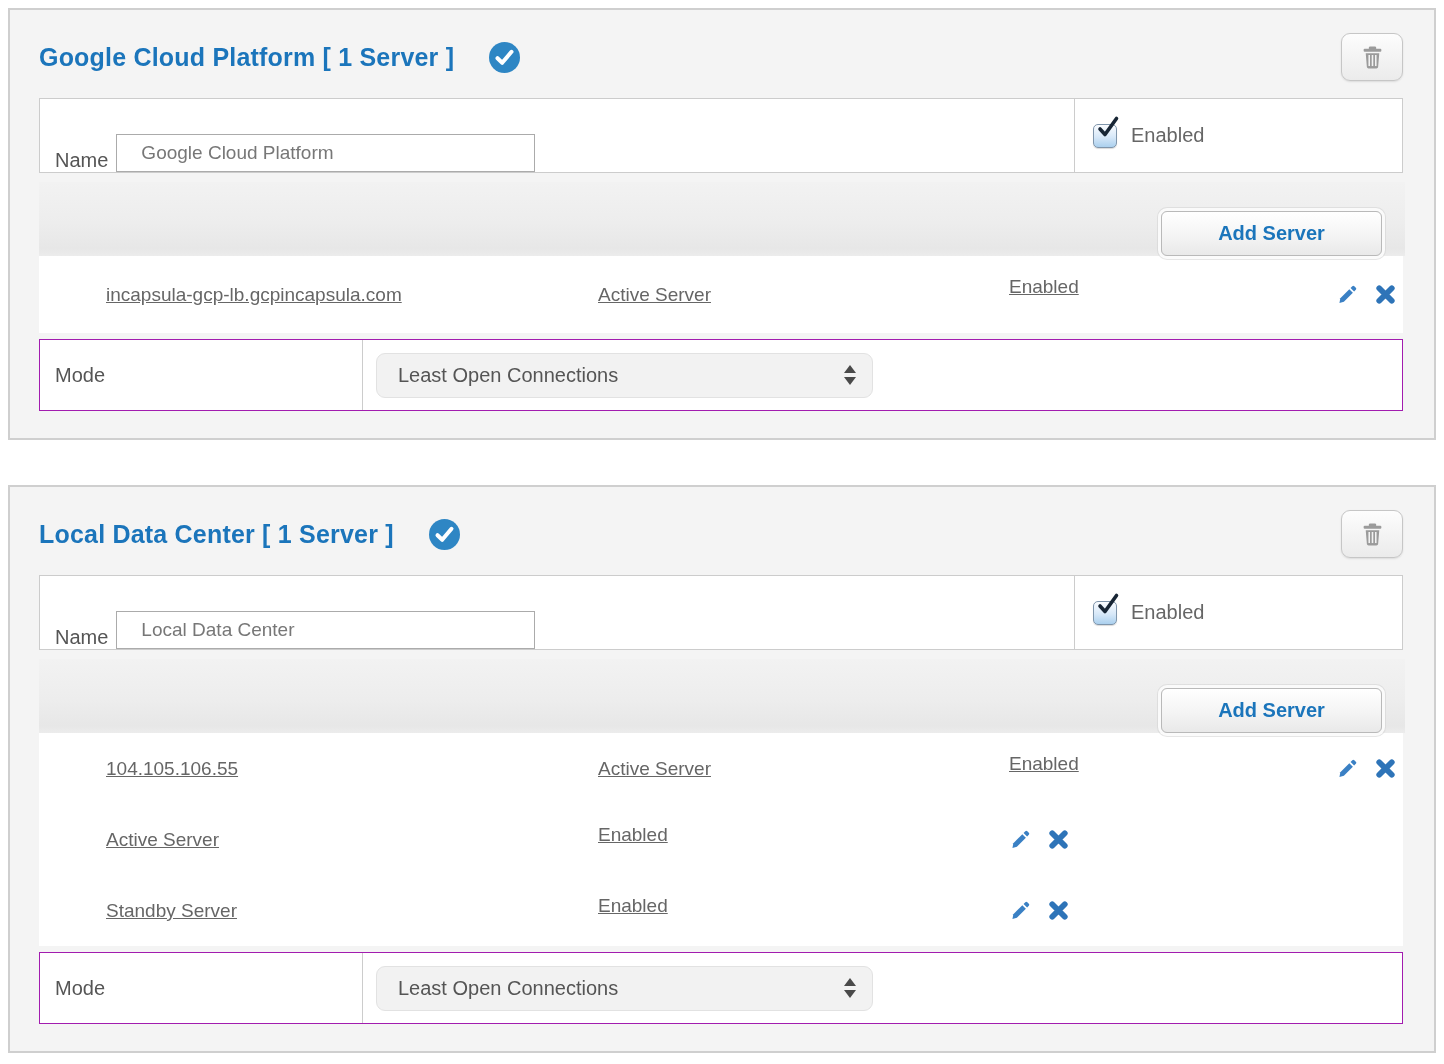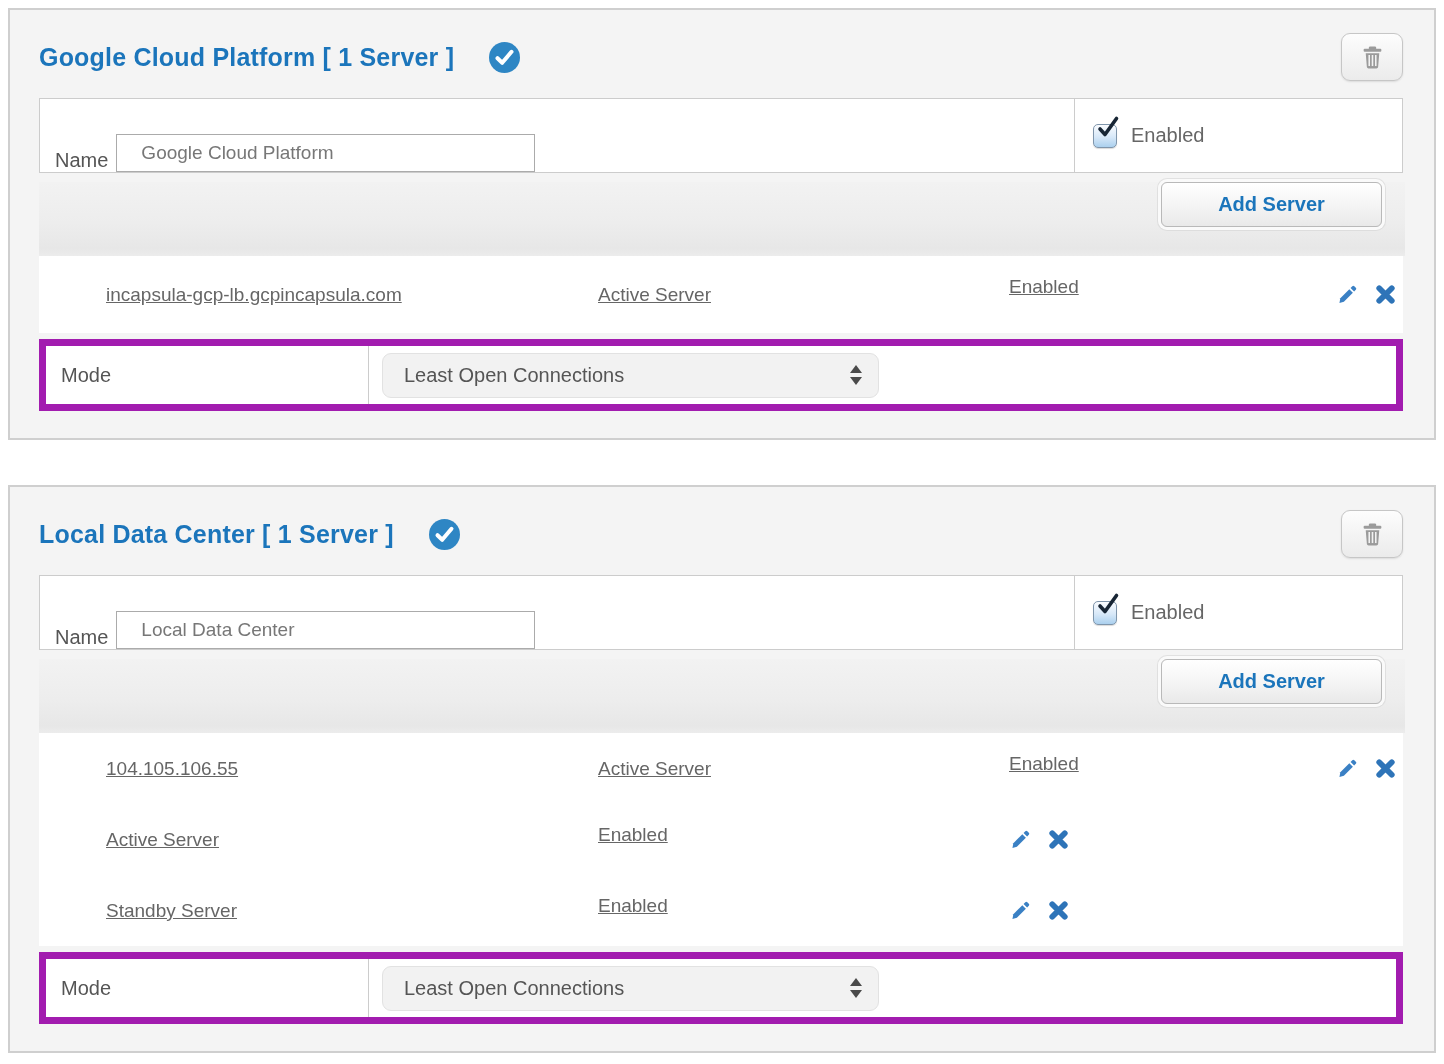--- a/index.html
+++ b/index.html
@@ -63,21 +63,21 @@
     box-shadow: 0 1px 1px rgba(0,0,0,0.15);
     cursor: pointer; flex-shrink: 0;
   }
   .checkbox svg { position: absolute; top: -9px; left: 0px; overflow: visible; }
   .enabled-label { font-size: 20px; color: #666666; margin-left: 14px; }
 
   
   .toolbar-row {
     margin-top: 9px; height: 74px; width: 1366px;
     background: linear-gradient(180deg, #f2f2f2 0%, #ededed 55%, #e7e7e7 90%, #ececec 100%);
-    display: flex; align-items: flex-start; justify-content: flex-end;
+    display: flex; align-items: flex-end; justify-content: flex-end;
     padding-right: 23px;
   }
   .add-server-btn {
     width: 221px; height: 45px;
     border: 1px solid #b9b9b9; border-radius: 6px;
     background: linear-gradient(180deg, #ffffff 0%, #f4f4f4 55%, #e9e9e9 100%);
     box-shadow: 0 0 0 3px rgba(253,253,253,0.9), 0 0 0 4px rgba(210,210,210,0.55);
     font-family: "Liberation Sans", sans-serif;
     font-size: 20px; font-weight: bold; color: #1b75bb;
     cursor: pointer;
@@ -94,21 +94,21 @@
   }
   .server-row.single { height: 77px; }
   .server-address, .server-status, .server-state { font-size: 19px; color: #666666; text-decoration: underline; }
   .server-state { align-self: start; margin-top: 20px; }
   .server-actions { display: flex; align-items: center; gap: 15px; }
   .icon-btn { background: none; border: none; padding: 0; cursor: pointer; display: flex; }
 
   
   .mode-row {
     margin-top: 6px; display: flex; align-items: center;
-    background: #ffffff; border: 7px solid #a21caf;
+    background: #ffffff; border: 1px solid #a21caf;
     height: 72px; width: 1364px;
   }
   .mode-label-cell {
     width: 323px; height: 100%; display: flex; align-items: center;
     padding-left: 15px; border-right: 1px solid #cccccc;
   }
   .mode-label { font-size: 20px; color: #555555; }
   .mode-select {
     margin-left: 13px; width: 497px; height: 45px;
     background: #f2f2f2; border: 1px solid #e2e2e2; border-radius: 9px;

